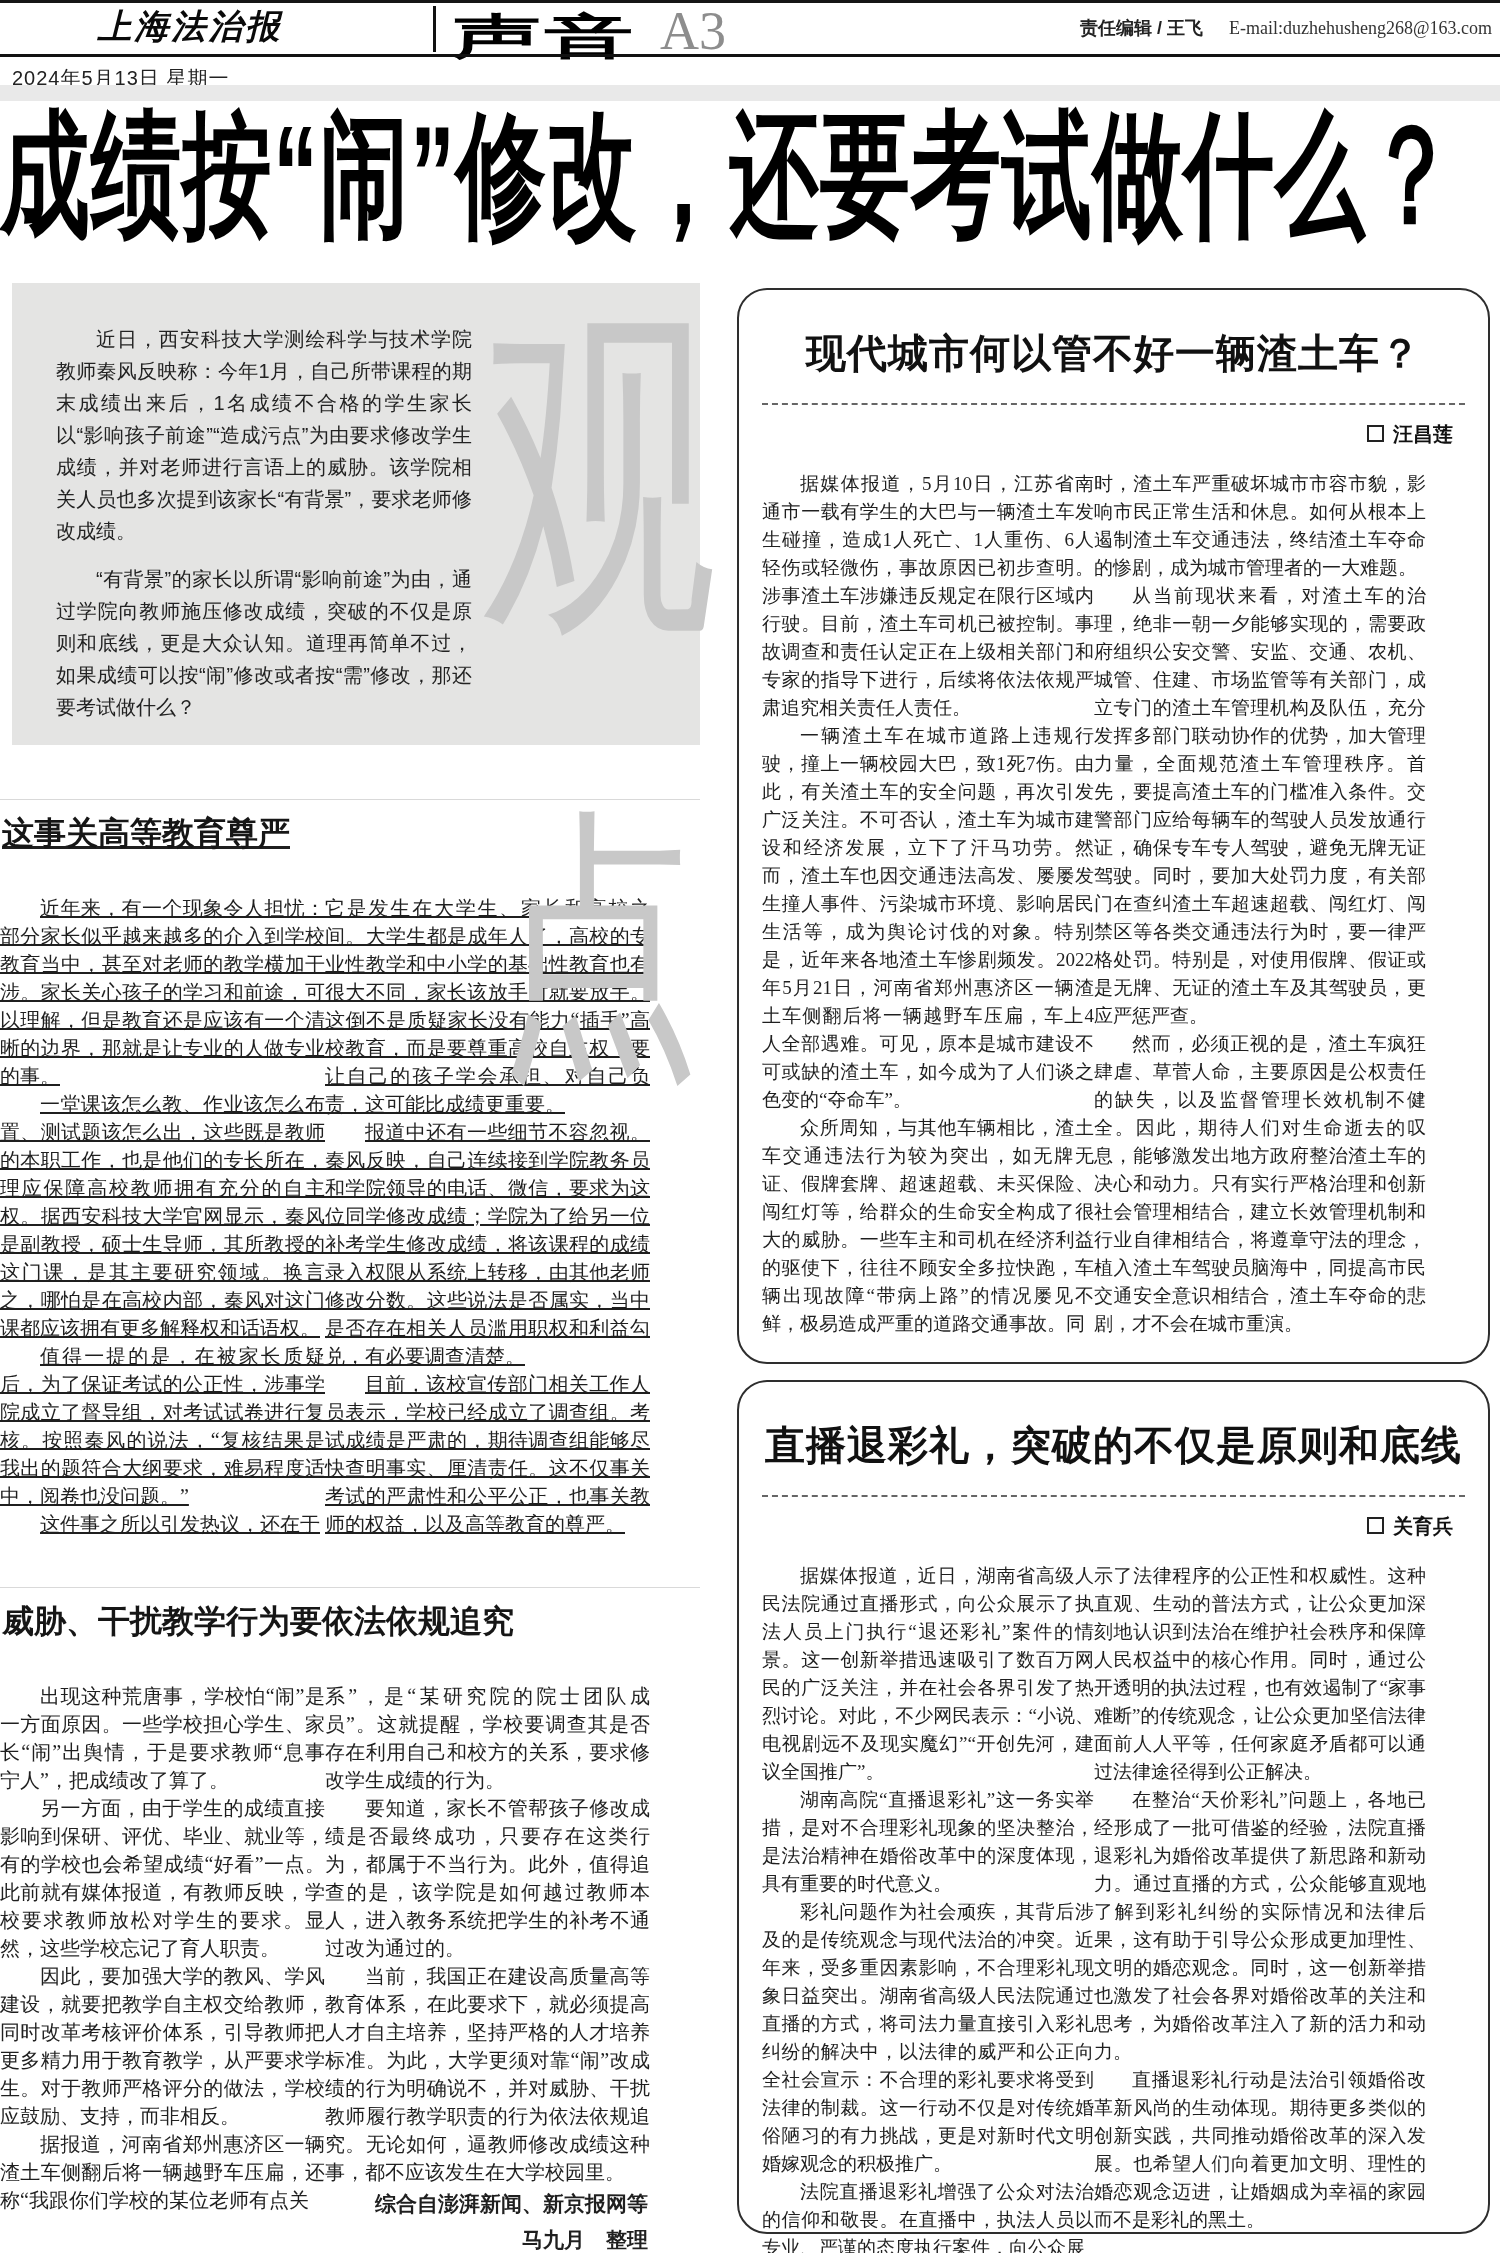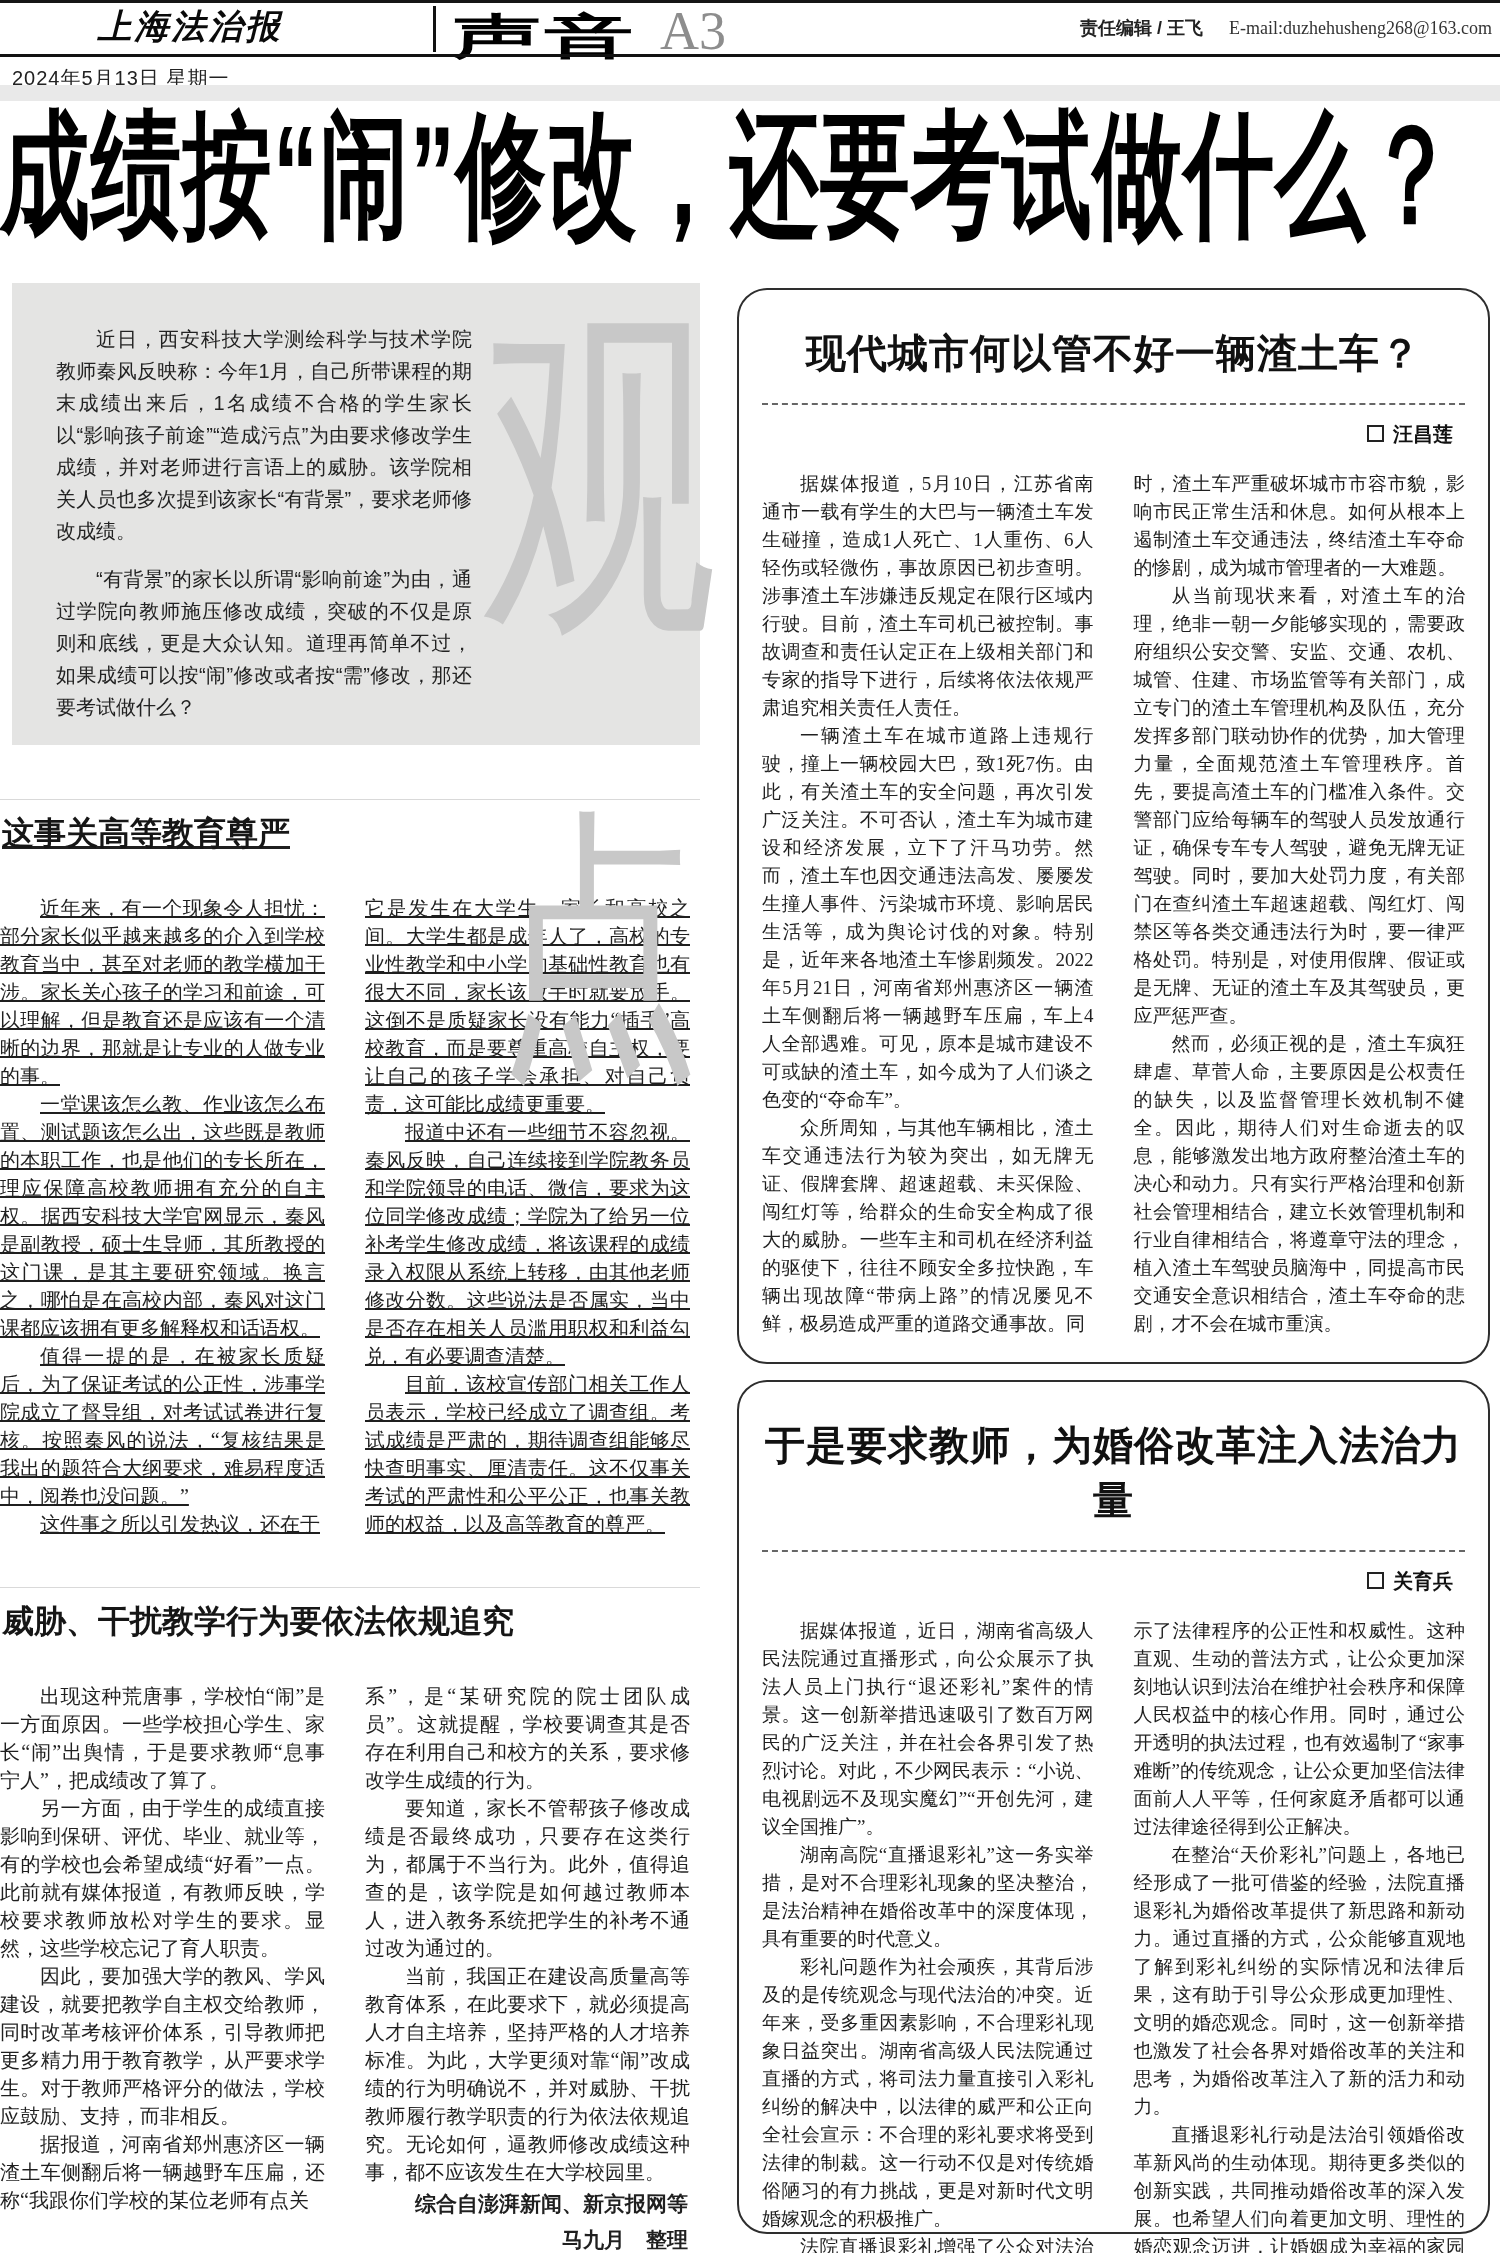--- a/index.html
+++ b/index.html
@@ -32,21 +32,21 @@
   .introbox{position:absolute;top:283px;left:12px;width:688px;height:462px;background:#e4e4e3;z-index:1;box-sizing:border-box;
         padding:24px 212px 0 28px;}
   .introbox .para{font-family:"Liberation Sans","DejaVu Sans",sans-serif;font-size:20px;line-height:32px;color:#222;
         text-align:justify;margin:16px;text-indent:2em;}
   
   .article{position:absolute;left:0;width:700px;z-index:2;border-top:1px solid #d9d9d9;}
   .article-a{top:799px;text-decoration:underline;}
   .article-b{top:1587px;}
   .article h2{margin:12px 0 0 2px;font-family:"Liberation Sans","DejaVu Sans",sans-serif;font-weight:600;
         font-size:32px;color:#161616;letter-spacing:0px;}
-  .cols{display:flex;gap:40px;}
+  .cols{display:flex;}
   .article .cols{margin-top:38px;}
   .lcol{width:325px;}
   .col{text-align:justify;}
   .para{margin:0;text-indent:2em;}
   .para.cont{text-indent:0;}
   .lcol .para{font-size:20px;line-height:28px;}
   .para.credit{text-indent:0;text-align:right;font-family:"Liberation Sans",sans-serif;font-weight:bold;
         font-size:21px;line-height:36px;padding-right:2px;}
   
   .box{position:absolute;left:737px;width:753px;z-index:2;box-sizing:border-box;background:#fff;
@@ -146,21 +146,21 @@
         </div>
       <div class="col bcol">
           <div class="para cont">时，渣土车严重破坏城市市容市貌，影响市民正常生活和休息。如何从根本上遏制渣土车交通违法，终结渣土车夺命的惨剧，成为城市管理者的一大难题。</div>
           <div class="para">从当前现状来看，对渣土车的治理，绝非一朝一夕能够实现的，需要政府组织公安交警、安监、交通、农机、城管、住建、市场监管等有关部门，成立专门的渣土车管理机构及队伍，充分发挥多部门联动协作的优势，加大管理力量，全面规范渣土车管理秩序。首先，要提高渣土车的门槛准入条件。交警部门应给每辆车的驾驶人员发放通行证，确保专车专人驾驶，避免无牌无证驾驶。同时，要加大处罚力度，有关部门在查纠渣土车超速超载、闯红灯、闯禁区等各类交通违法行为时，要一律严格处罚。特别是，对使用假牌、假证或是无牌、无证的渣土车及其驾驶员，更应严惩严查。</div>
           <div class="para">然而，必须正视的是，渣土车疯狂肆虐、草菅人命，主要原因是公权责任的缺失，以及监督管理长效机制不健全。因此，期待人们对生命逝去的叹息，能够激发出地方政府整治渣土车的决心和动力。只有实行严格治理和创新社会管理相结合，建立长效管理机制和行业自律相结合，将遵章守法的理念，植入渣土车驾驶员脑海中，同提高市民交通安全意识相结合，渣土车夺命的悲剧，才不会在城市重演。</div>
         </div>
     </div>
   </section>
 
   <section class="box box2">
-    <h2 class="boxtitle">于是要求教师，为婚俗改革注入法治力量</h2>
+    <h2 class="boxtitle">直播退彩礼，突破的不仅是原则和底线</h2>
     <div class="dashed"></div>
     <div class="authorrow">
       <span class="sq"></span><span>关育兵</span>
     </div>
     <div class="cols">
       <div class="col bcol">
           <div class="para">据媒体报道，近日，湖南省高级人民法院通过直播形式，向公众展示了执法人员上门执行“退还彩礼”案件的情景。这一创新举措迅速吸引了数百万网民的广泛关注，并在社会各界引发了热烈讨论。对此，不少网民表示：“小说、电视剧远不及现实魔幻”“开创先河，建议全国推广”。</div>
           <div class="para">湖南高院“直播退彩礼”这一务实举措，是对不合理彩礼现象的坚决整治，是法治精神在婚俗改革中的深度体现，具有重要的时代意义。</div>
           <div class="para">彩礼问题作为社会顽疾，其背后涉及的是传统观念与现代法治的冲突。近年来，受多重因素影响，不合理彩礼现象日益突出。湖南省高级人民法院通过直播的方式，将司法力量直接引入彩礼纠纷的解决中，以法律的威严和公正向全社会宣示：不合理的彩礼要求将受到法律的制裁。这一行动不仅是对传统婚俗陋习的有力挑战，更是对新时代文明婚嫁观念的积极推广。</div>
           <div class="para">法院直播退彩礼增强了公众对法治的信仰和敬畏。在直播中，执法人员以专业、严谨的态度执行案件，向公众展</div>

